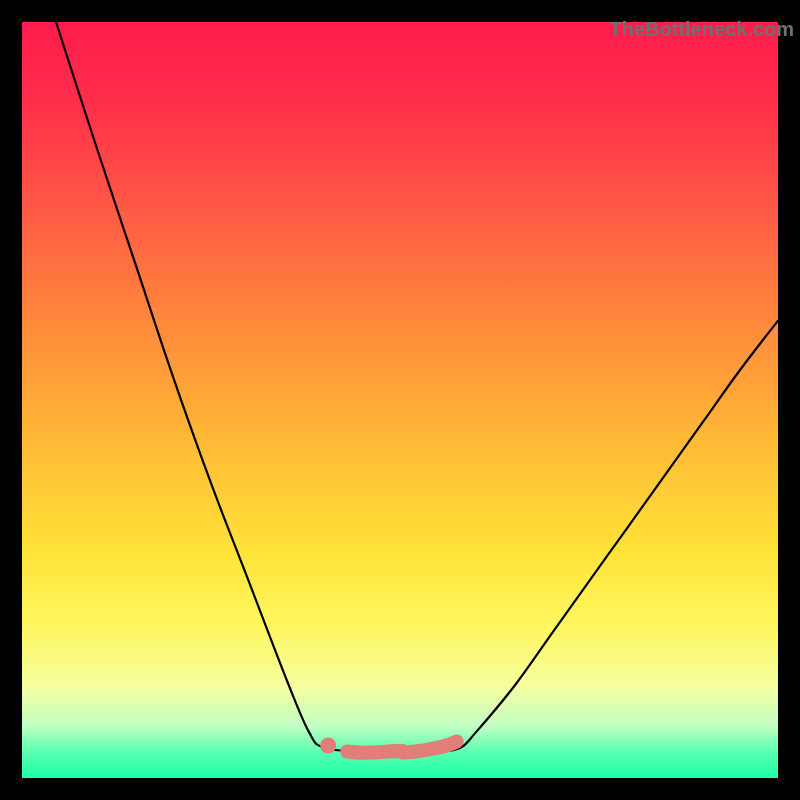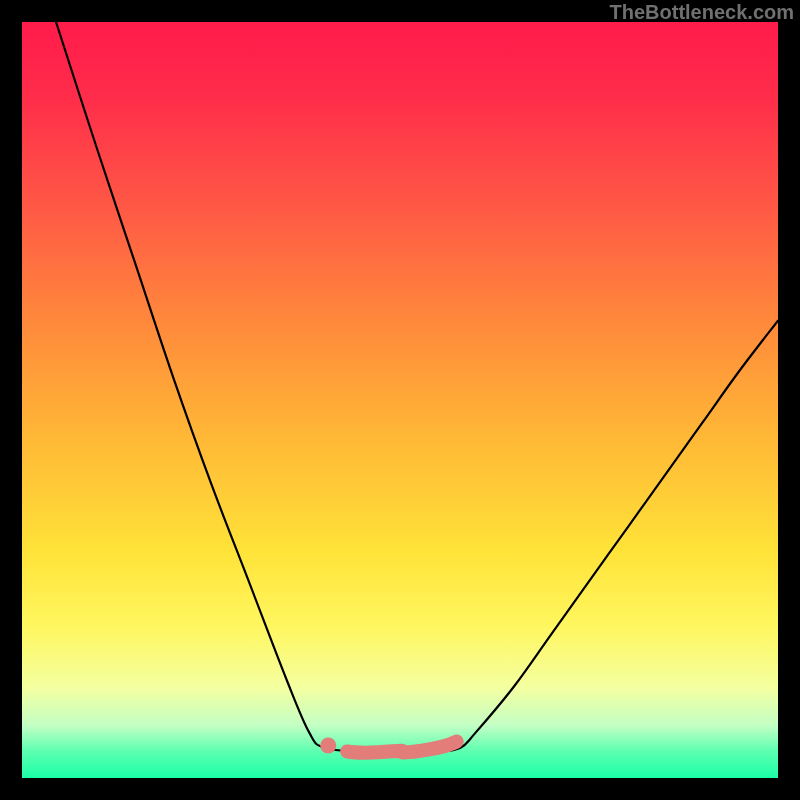--- a/index.html
+++ b/index.html
@@ -34,21 +34,21 @@
     height: 100%;
   }
   svg {
     position: absolute;
     left: 0;
     top: 0;
     display: block;
   }
   .watermark {
     position: absolute;
-    top: 1px;
+    top: 18px;
     right: 6px;
     font-family: Arial, Helvetica, sans-serif;
     font-size: 20px;
     font-weight: 600;
     color: #707070;
     letter-spacing: 0px;
     user-select: none;
   }
 </style>
 </head>

